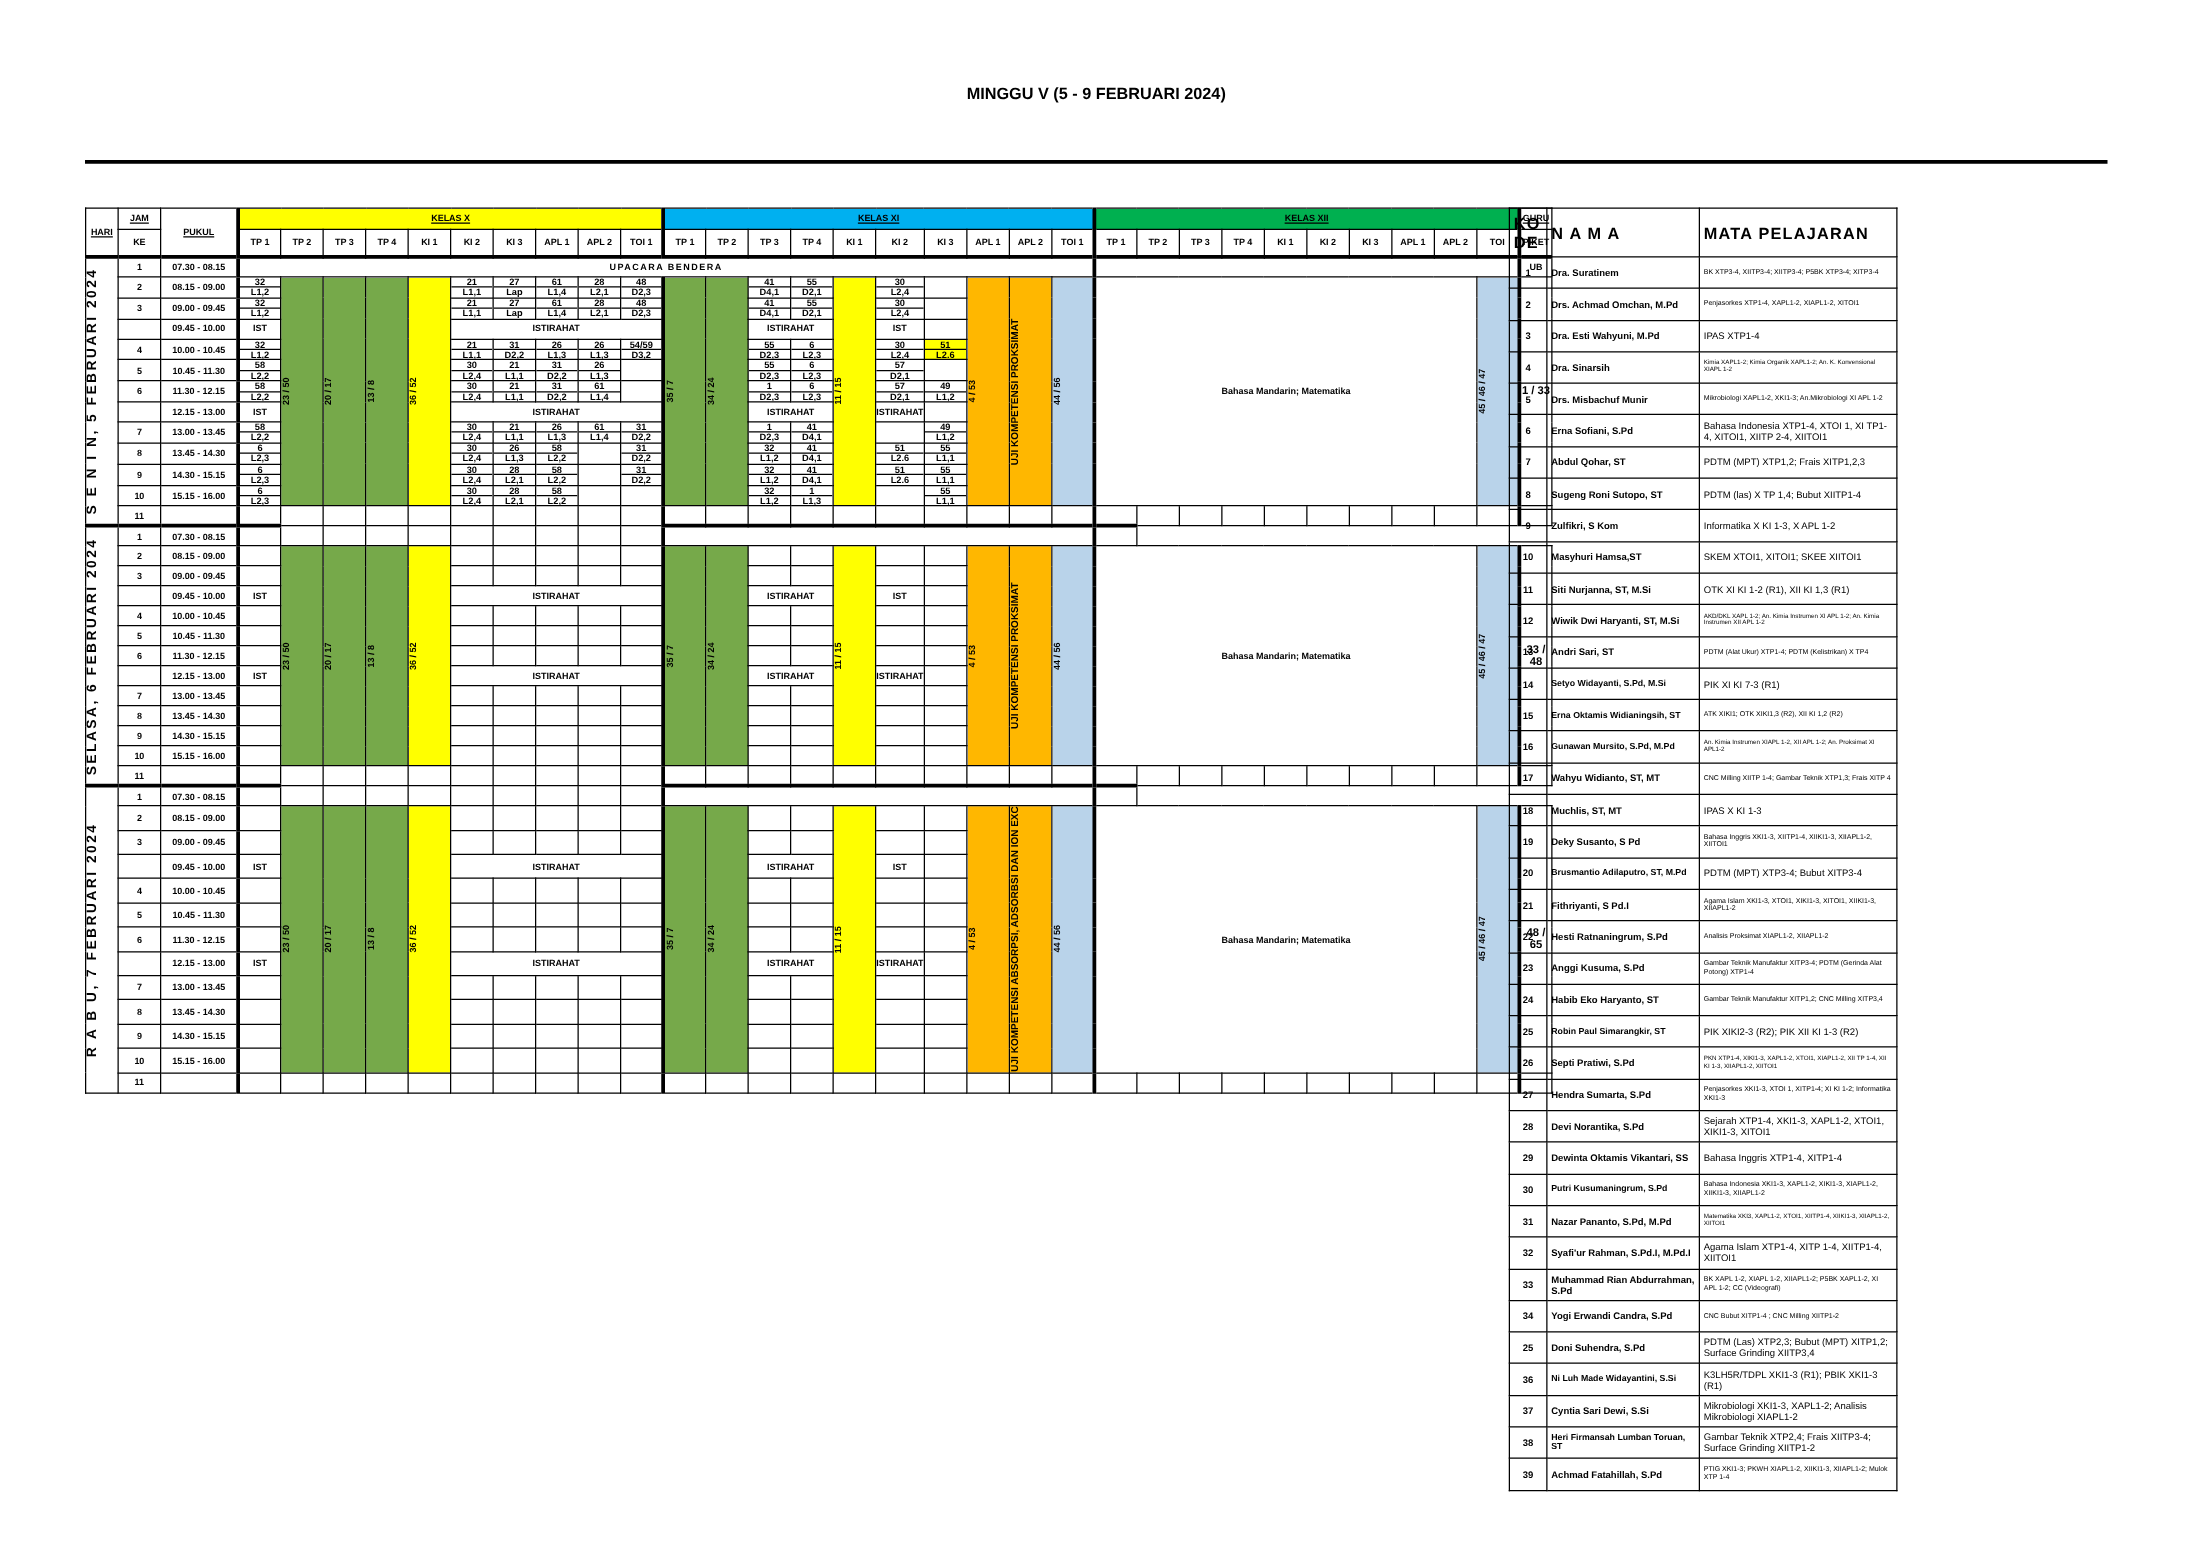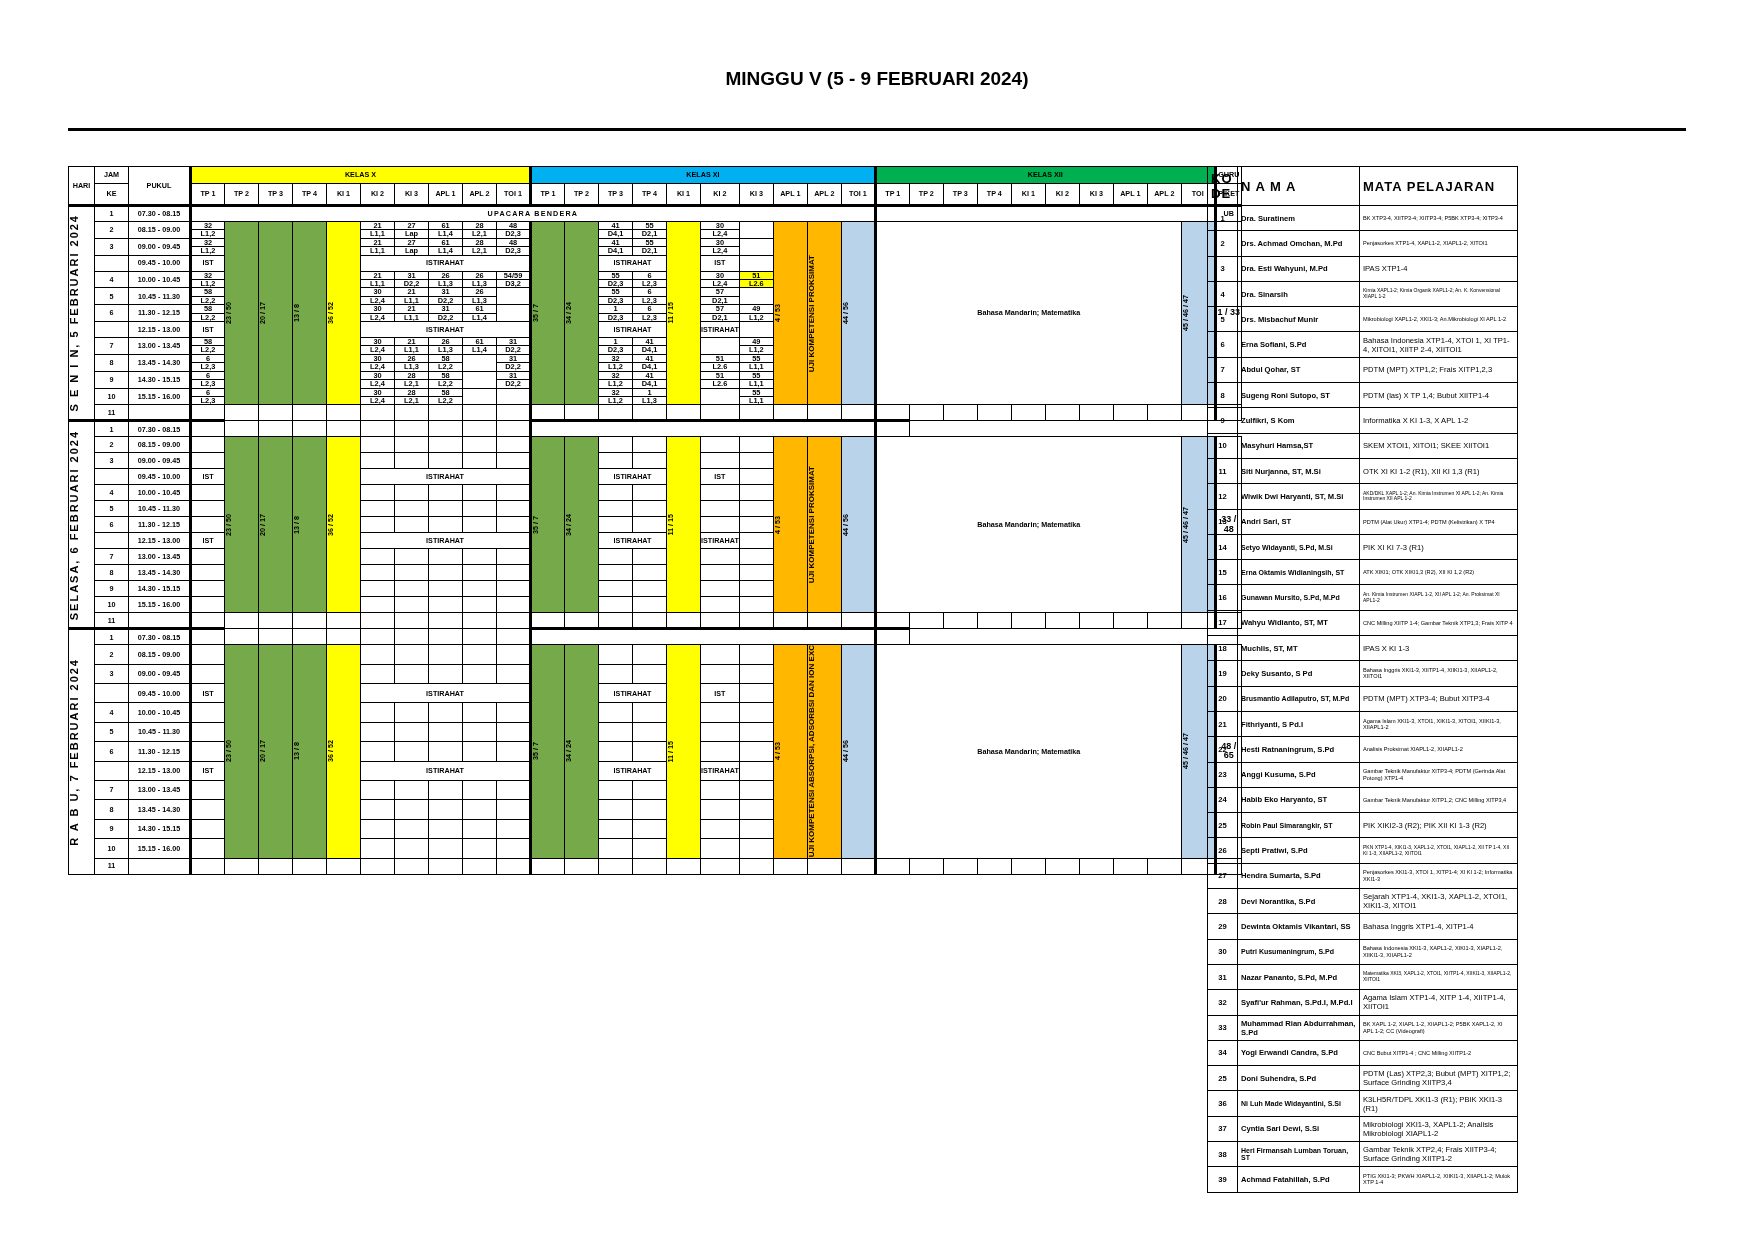--- a/index.html
+++ b/index.html
@@ -1,26 +1,26 @@
 <!DOCTYPE html>
 <html><head>
 <meta charset="utf-8">
 <style>
   html,body{margin:0;padding:0;background:#fff;}
   body{width:1754px;height:1240px;font-family:"Liberation Sans",sans-serif;color:#000;}
   .page{position:relative;width:1754px;height:1240px;box-sizing:border-box;}
   .title-wrap{position:absolute;left:0;top:66px;width:1754px;text-align:center;}
   .title{font-size:19px;font-weight:bold;letter-spacing:.2px;line-height:1.35;}
-  .title2{font-size:19px;font-weight:bold;line-height:1.35;}
+  .title2{font-size:13px;font-weight:bold;line-height:1.35;}
   .rule{position:absolute;left:68px;top:128px;width:1618px;height:3px;background:#000;}
 
   table.sched{position:absolute;left:68px;top:166px;border-collapse:collapse;table-layout:fixed;}
   table.sched td,table.sched th{border:1px solid #000;padding:0;font-size:7.2px;text-align:center;
       vertical-align:middle;overflow:hidden;line-height:1.05;font-weight:bold;}
-  .hdr-top td{height:16px;font-size:8px;font-weight:bold;}
+  .hdr-top td{height:16px;font-size:8px;font-weight:bold;text-decoration:underline;}
   .hdr-sub td{height:20px;font-size:7.6px;font-weight:bold;}
   .kx{background:#ffff00;}
   .kxi{background:#00b0f0;margin-top:24px;}
   .kxii{background:#00b050;}
   .grn{background:#76a94a;}
   .yel{background:#ffff00;}
   .org{background:#ffb700;}
   .blu{background:#b9d3ea;}
   .vert{writing-mode:vertical-rl;transform:rotate(180deg);white-space:nowrap;font-weight:bold;}
   .dayname{font-size:11px;letter-spacing:2px;}

